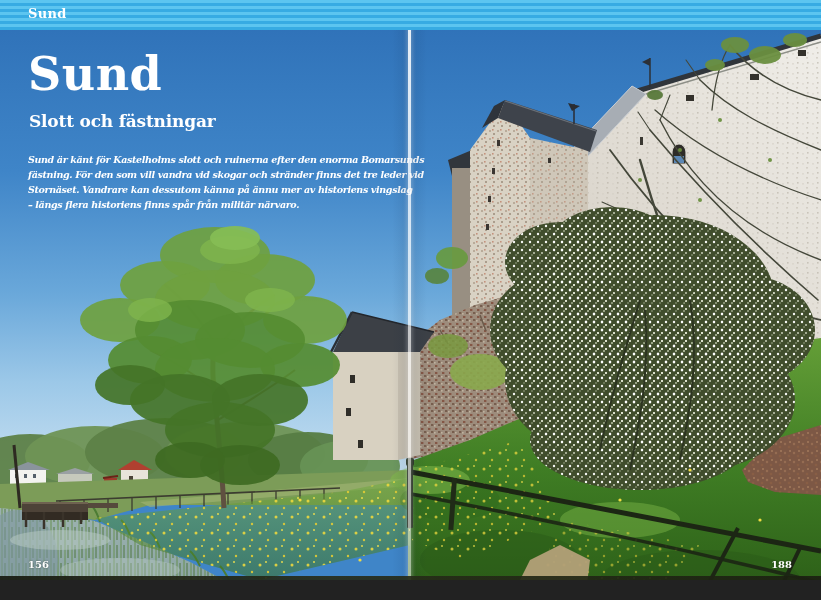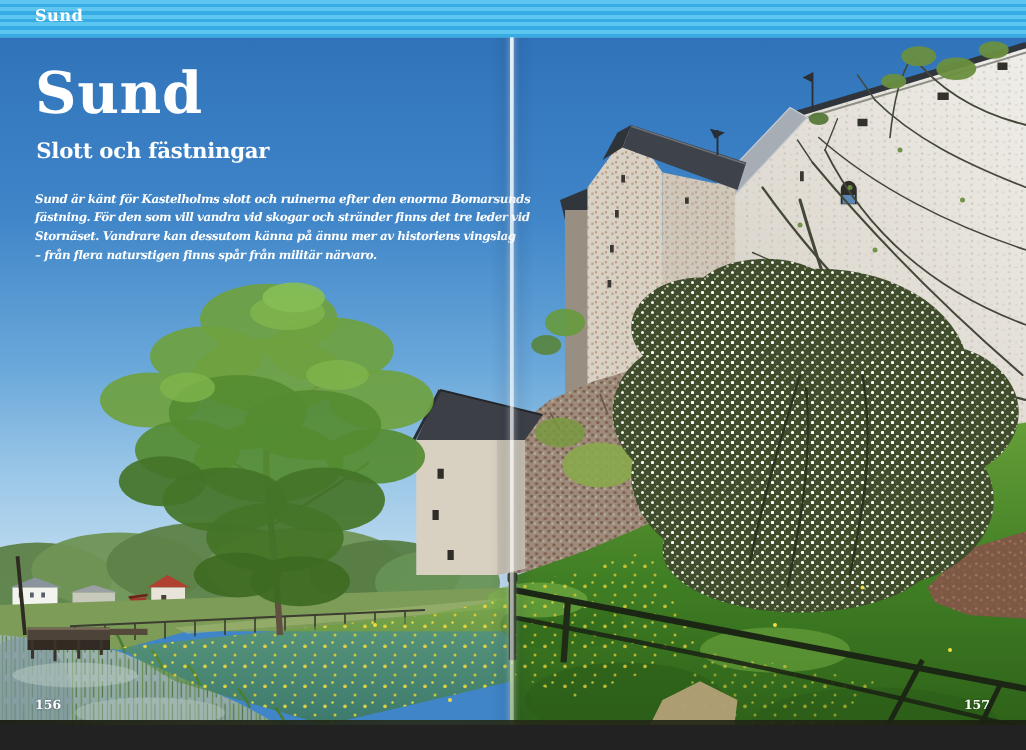--- a/index.html
+++ b/index.html
@@ -349,21 +349,21 @@
     <span class="section-label">Sund</span>
   </div>
 
   <div class="title-block">
     <h1 class="page-title">Sund</h1>
     <div class="page-subtitle">Slott och fästningar</div>
     <div class="intro">
       <span>Sund är känt för Kastelholms slott och ruinerna efter den enorma Bomarsunds</span>
       <span>fästning. För den som vill vandra vid skogar och stränder finns det tre leder vid</span>
       <span>Stornäset. Vandrare kan dessutom känna på ännu mer av historiens vingslag</span>
-      <span>– från flera naturstigen finns spår från militär närvaro.</span>
+      <span>– längs flera historiens finns spår från militär närvaro.</span>
     </div>
   </div>
 
   <div class="pageno left">156</div>
-  <div class="pageno right">157</div>
+  <div class="pageno right">188</div>
 
   <div class="bottom-edge"></div>
 </div>
 
 </body></html>

